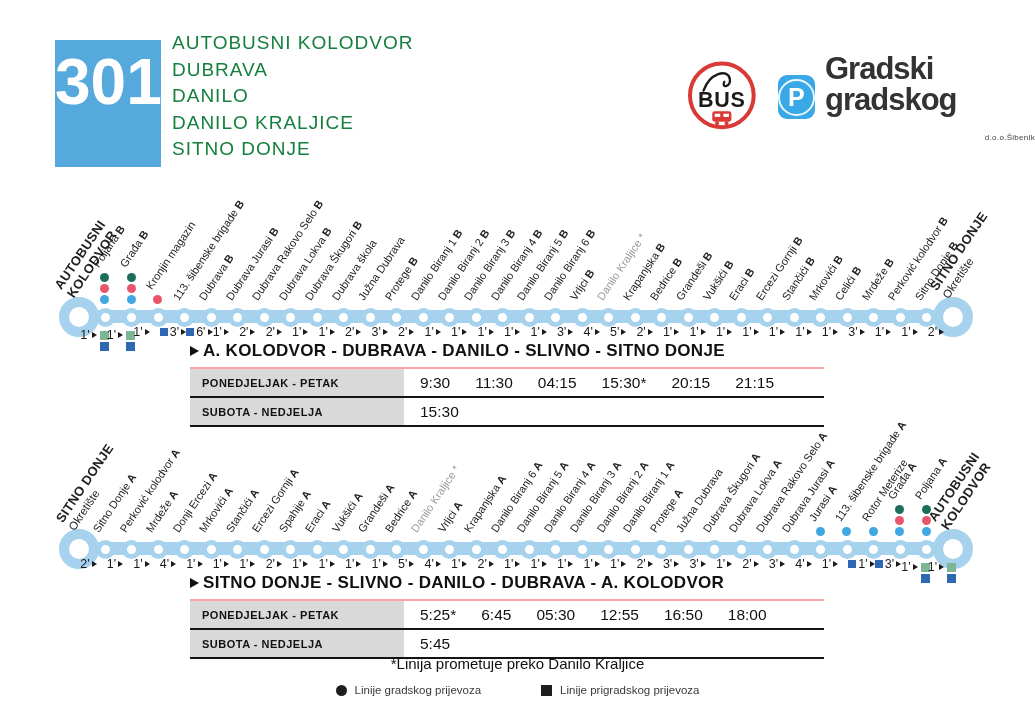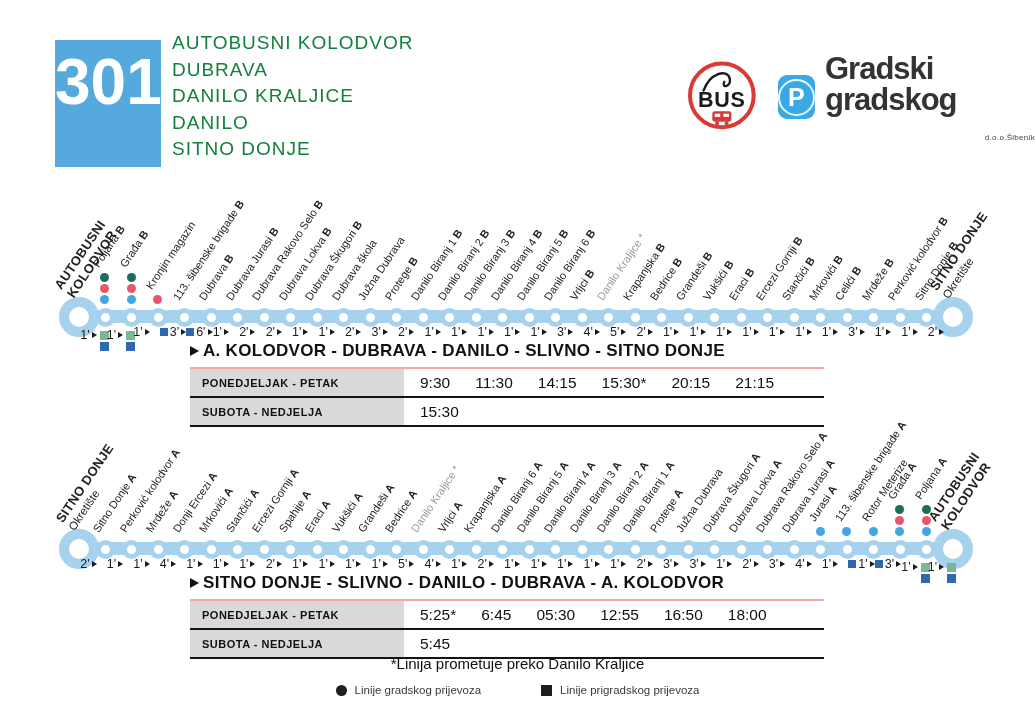--- a/index.html
+++ b/index.html
@@ -71,22 +71,22 @@
 </head>
 <body>
 
 <div class="page">
 
   <div class="line-badge">301</div>
 
   <div class="destinations" id="destinations">
       <div class="dest-line">AUTOBUSNI KOLODVOR</div>
       <div class="dest-line">DUBRAVA</div>
+      <div class="dest-line">DANILO</div>
       <div class="dest-line">DANILO KRALJICE</div>
-      <div class="dest-line">DANILO</div>
       <div class="dest-line">SITNO DONJE</div>
     </div>
 
   <div class="logos">
     <svg width="84" height="90" viewBox="0 0 90 96">
       <circle cx="45" cy="46" r="40" fill="none" stroke="#d93a35" stroke-width="5"></circle>
       <path d="M22 40 C 30 18, 52 12, 55 25 C 57 35, 44 38, 48 29" fill="none" stroke="#1a1a1a" stroke-width="3" stroke-linecap="round"></path>
       <text x="45" y="60" text-anchor="middle" font-family="Liberation Sans, sans-serif" font-size="27" font-weight="bold" fill="#1a1a1a" letter-spacing="1">BUS</text>
       <g>
         <rect x="33" y="66" width="24" height="13" rx="3" fill="#d93a35"></rect>
@@ -343,21 +343,21 @@
       <div class="tt-title">
         <span class="tri"></span>
         <span>A. KOLODVOR - DUBRAVA - DANILO - SLIVNO - SITNO DONJE</span>
       </div>
       <div class="tt-table">
         <div class="tt-row">
           <div class="tt-label">PONEDJELJAK - PETAK</div>
           <div class="tt-times">
             <span class="tt-time">9:30</span>
             <span class="tt-time">11:30</span>
-            <span class="tt-time">14:15</span>
+            <span class="tt-time">04:15</span>
             <span class="tt-time">15:30*</span>
             <span class="tt-time">20:15</span>
             <span class="tt-time">21:15</span>
           </div>
         </div>
         <div class="tt-row">
           <div class="tt-label">SUBOTA - NEDJELJA</div>
           <div class="tt-times">
             <span class="tt-time">15:30</span>
           </div>

